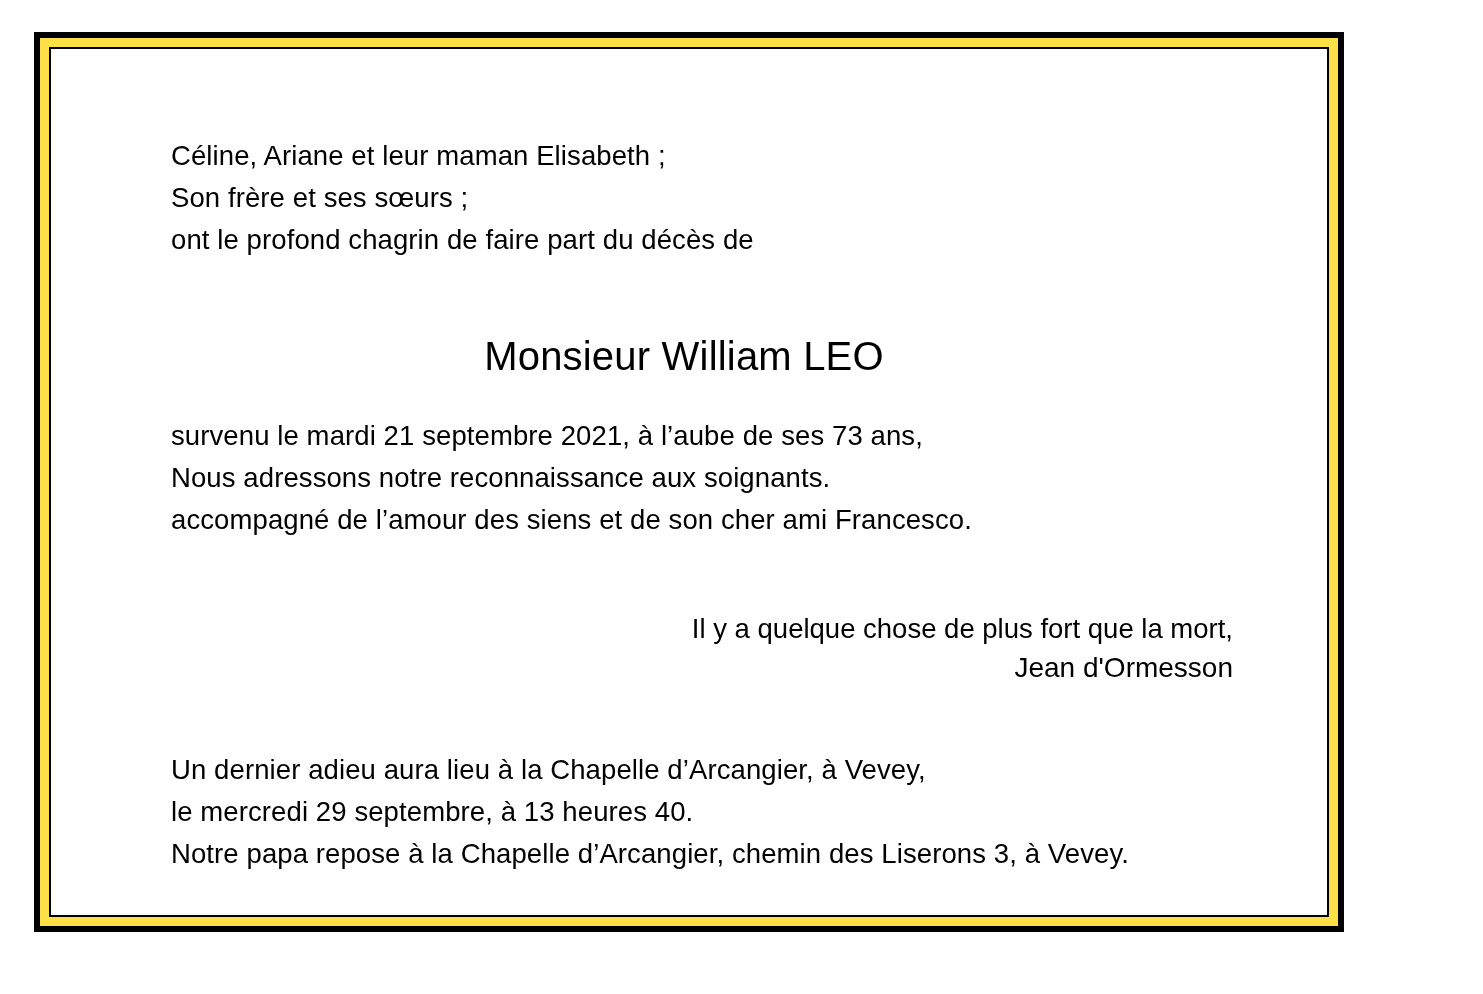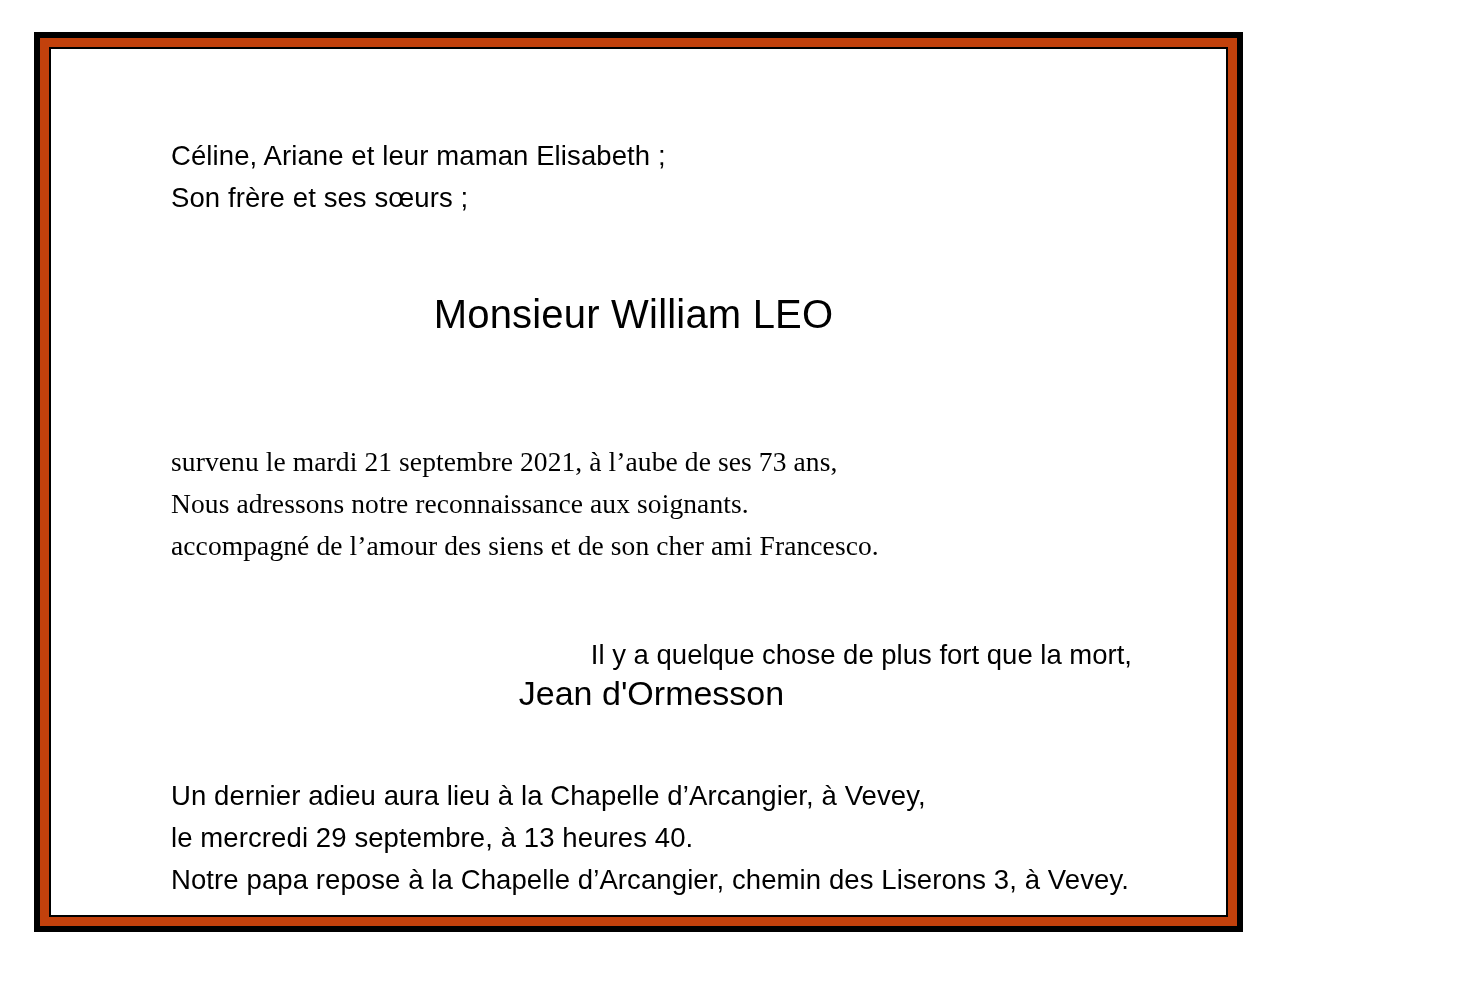--- a/index.html
+++ b/index.html
@@ -12,25 +12,25 @@
     height: 994px;
     font-family: "Liberation Sans", sans-serif;
     color: #000000;
     overflow: hidden;
   }
 
   .notice-card {
     position: absolute;
     left: 34px;
     top: 32px;
-    width: 1209px;
+    width: 1310px;
     height: 900px;
     box-sizing: border-box;
     border: 6px solid #000000;
-    background: #c2410c;
+    background: #fde047;
   }
   .notice-inner {
     position: absolute;
     left: 9px;
     top: 9px;
     right: 9px;
     bottom: 9px;
     border: 2px solid #000000;
     background: #ffffff;
     box-sizing: border-box;
@@ -59,56 +59,55 @@
   .deceased-name {
     text-align: center;
     font-size: 40px;
     font-weight: normal;
     letter-spacing: 0.2px;
     margin-top: 73px;
     margin-right: 60px;
   }
 
   .block-circumstances {
-    margin-top: 104px;
-    font-family: Liberation Serif, serif;
+    margin-top: 36px;
   }
 
   .quote-block {
     margin-top: 68px;
     text-align: right;
     padding-right: 24px;
   }
   .quote-line {
     font-size: 27.5px;
     line-height: 39px;
   }
   .quote-author {
-    font-size: 34px;
+    font-size: 28px;
     line-height: 39px;
     font-style: normal;
-    text-align: center;
   }
 
   .block-ceremony {
     margin-top: 62px;
   }
 
   .line { display: block; white-space: pre; }
 </style>
 </head>
 <body>
 
 <div class="notice-card">
   <div class="notice-inner">
     <div class="content">
 
       <div class="para block-family">
         <span class="line">Céline, Ariane et leur maman Elisabeth ;</span>
         <span class="line">Son frère et ses sœurs ;</span>
+        <span class="line">ont le profond chagrin de faire part du décès de</span>
       </div>
 
       <div class="deceased-name">Monsieur William LEO</div>
 
       <div class="para block-circumstances">
         <span class="line">survenu le mardi 21 septembre 2021, à l’aube de ses 73 ans,</span>
         <span class="line">Nous adressons notre reconnaissance aux soignants.</span>
         <span class="line">accompagné de l’amour des siens et de son cher ami Francesco.</span>
       </div>
 

